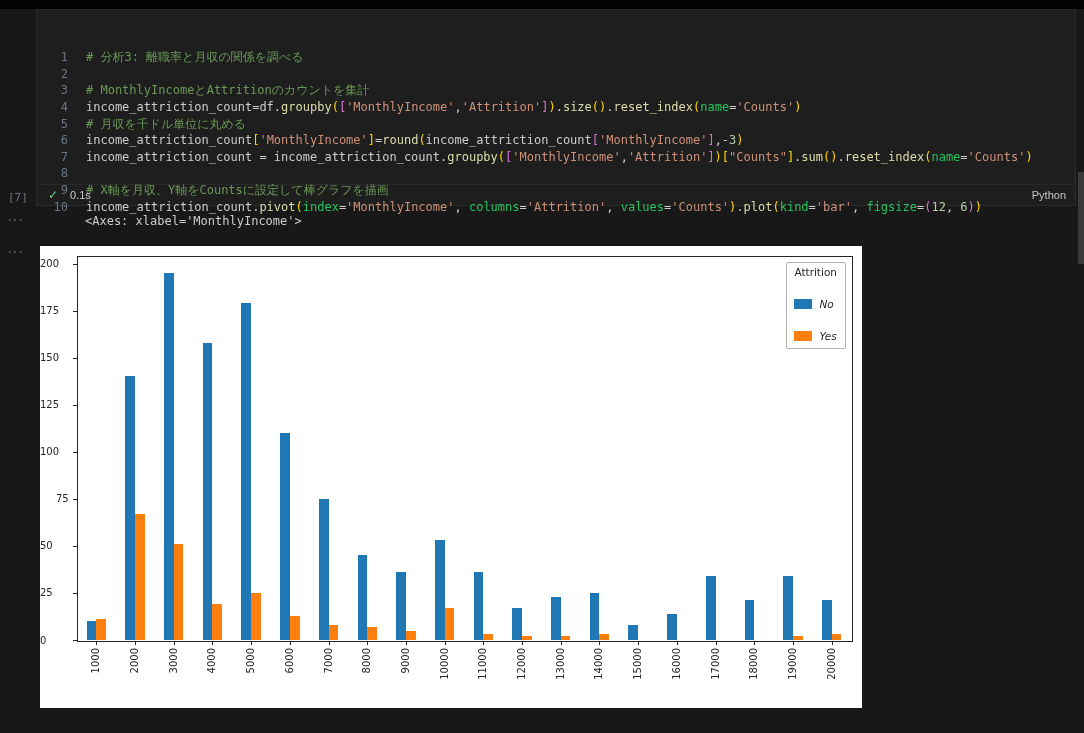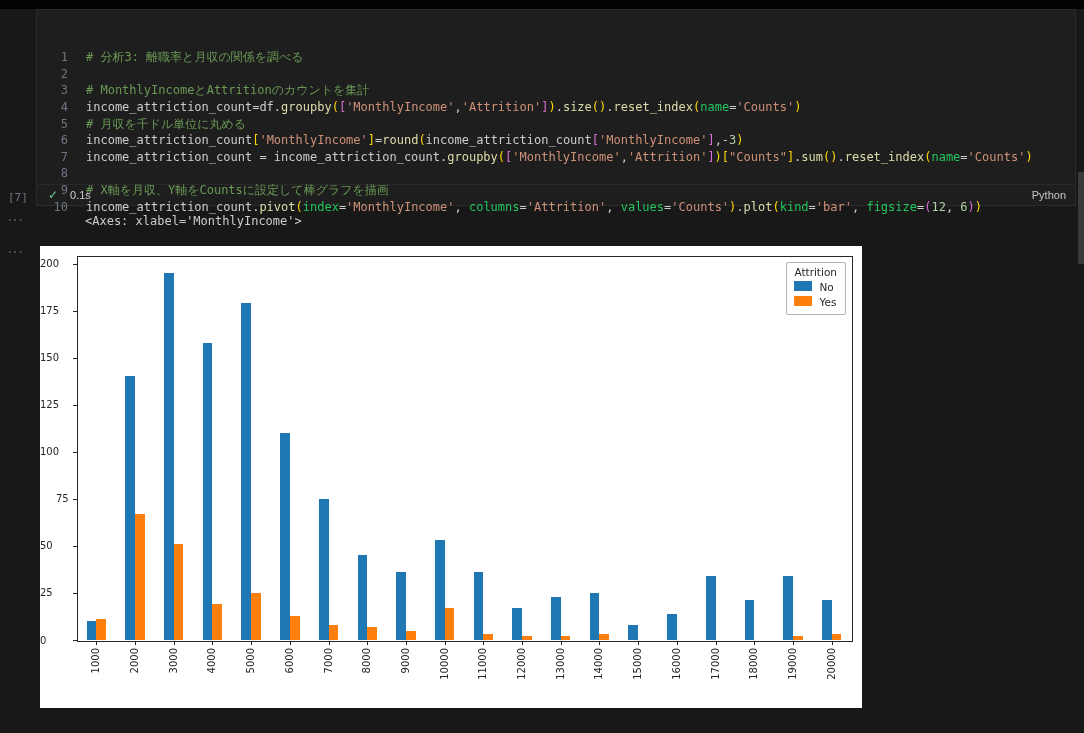--- a/index.html
+++ b/index.html
@@ -47,21 +47,21 @@
   .ytick-label{position:absolute;width:30px;text-align:left;font-size:10px;line-height:13px;}
   .ytick-mark{position:absolute;height:1px;width:4px;background:#262626;}
   .xtick-mark{position:absolute;width:1px;height:4px;background:#262626;}
   .xtick-label{position:absolute;font-size:10px;line-height:13px;
                writing-mode:vertical-rl;transform:rotate(180deg);}
   .bar{position:absolute;}
   .xlabel{position:absolute;left:37px;width:774px;top:439px;text-align:center;font-size:11px;}
   .legend{position:absolute;top:16px;right:16px;background:#ffffff;border:1px solid #b3b3b3;
           border-radius:2px;padding:3px 8px 6px 7px;}
   .legend-title{font-size:10.5px;text-align:center;margin-bottom:2px;}
-  .legend-row{display:flex;align-items:flex-start;margin-top:3px;}
+  .legend-row{display:flex;align-items:center;margin-top:20px;font-style:italic;}
   .legend-swatch{width:18px;height:10px;flex:0 0 18px;}
   .legend-label{font-size:10.5px;margin-left:7px;}
 
   .scroll-thumb{position:absolute;right:0;top:172px;width:6px;height:92px;background:#3a3a3a;}
 </style>
 </head>
 <body>
 
 <div class="page">
   <div class="topstrip"></div>

